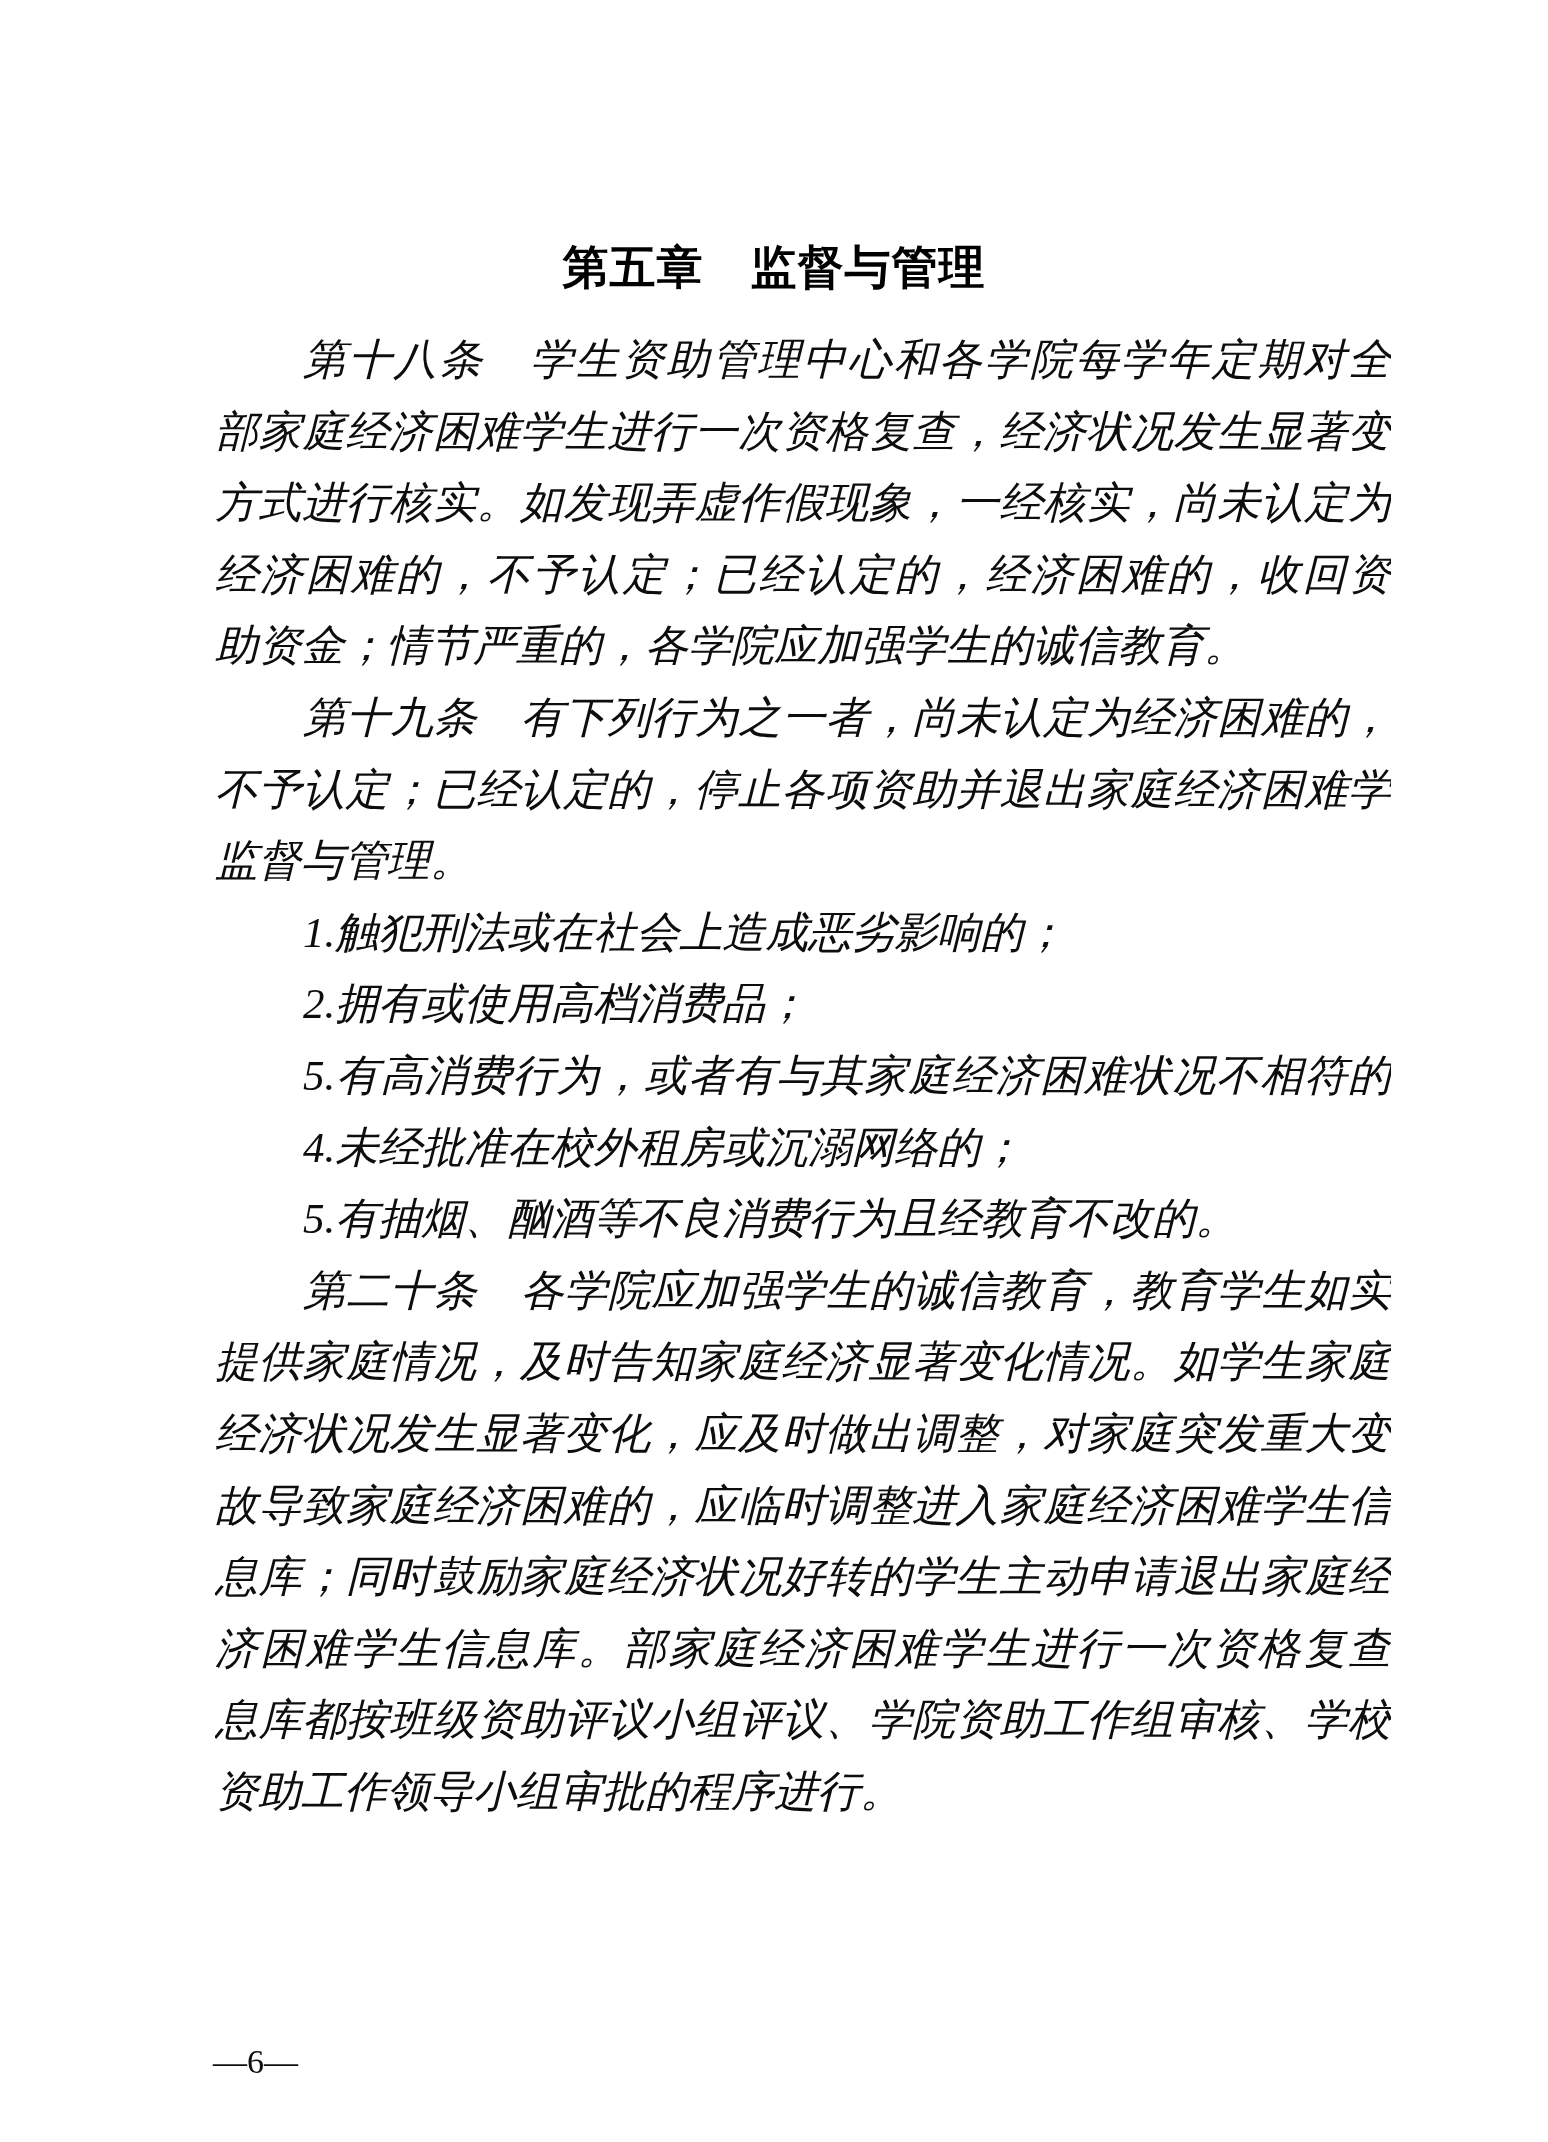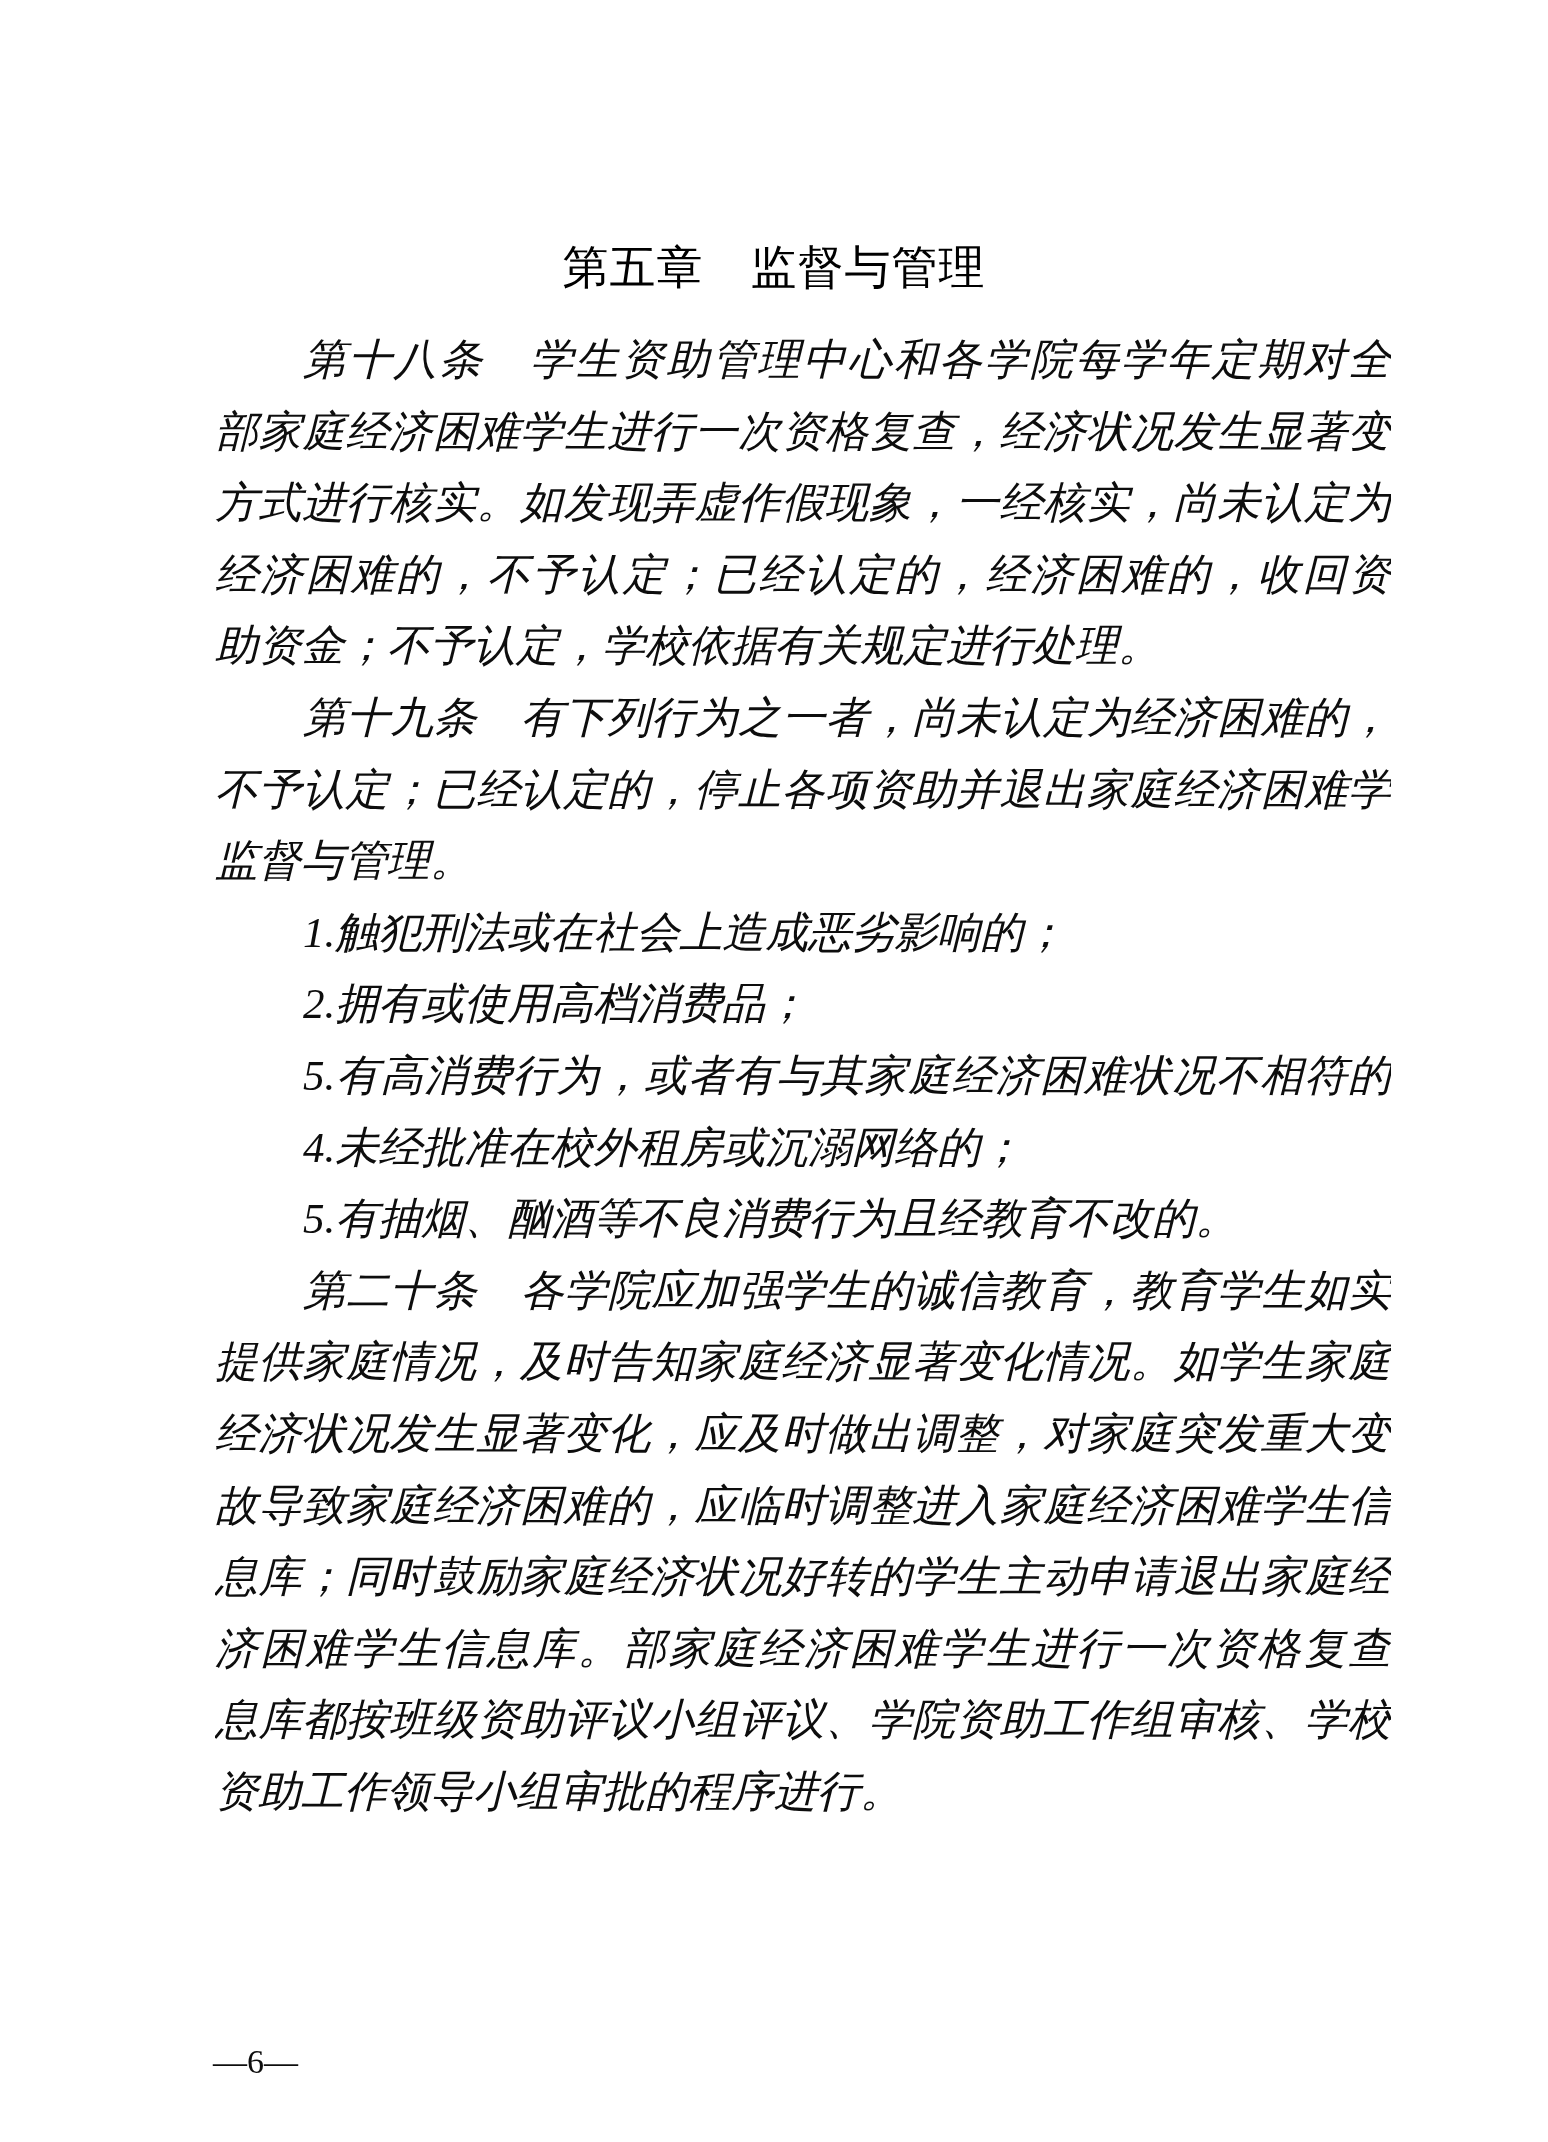--- a/index.html
+++ b/index.html
@@ -16,21 +16,21 @@
     color: #000000;
   }
   .chapter-title {
     position: absolute;
     top: 244px;
     left: 0;
     width: 100%;
     margin: 0;
     text-align: center;
     font-family: "Liberation Sans", "DejaVu Sans", sans-serif;
-    font-weight: normal;
+    font-weight: bold;
     font-size: 46px;
     line-height: 1;
     letter-spacing: 1px;
     color: #000000;
   }
   .body-text {
     position: absolute;
     top: 324px;
     left: 215px;
     width: 1176px;
@@ -68,21 +68,21 @@
 
 <div class="page">
 
   <h1 class="chapter-title">第五章　监督与管理</h1>
 
   <div class="body-text">
     <div class="line indent">第十八条　学生资助管理中心和各学院每学年定期对全</div>
     <div class="line">部家庭经济困难学生进行一次资格复查，经济状况发生显著变化</div>
     <div class="line">方式进行核实。如发现弄虚作假现象，一经核实，尚未认定为</div>
     <div class="line">经济困难的，不予认定；已经认定的，经济困难的，收回资</div>
-    <div class="line last">助资金；不予认定，学校依据有关规定进行处理。</div>
+    <div class="line last">助资金；情节严重的，各学院应加强学生的诚信教育。</div>
     <div class="line indent">第十九条　有下列行为之一者，尚未认定为经济困难的，</div>
     <div class="line">不予认定；已经认定的，停止各项资助并退出家庭经济困难学</div>
     <div class="line last">监督与管理。</div>
     <div class="line indent last">1.触犯刑法或在社会上造成恶劣影响的；</div>
     <div class="line indent last">2.拥有或使用高档消费品；</div>
     <div class="line indent">5.有高消费行为，或者有与其家庭经济困难状况不相符的</div>
     <div class="line indent last">4.未经批准在校外租房或沉溺网络的；</div>
     <div class="line indent last">5.有抽烟、酗酒等不良消费行为且经教育不改的。</div>
     <div class="line indent">第二十条　各学院应加强学生的诚信教育，教育学生如实</div>
     <div class="line">提供家庭情况，及时告知家庭经济显著变化情况。如学生家庭</div>

